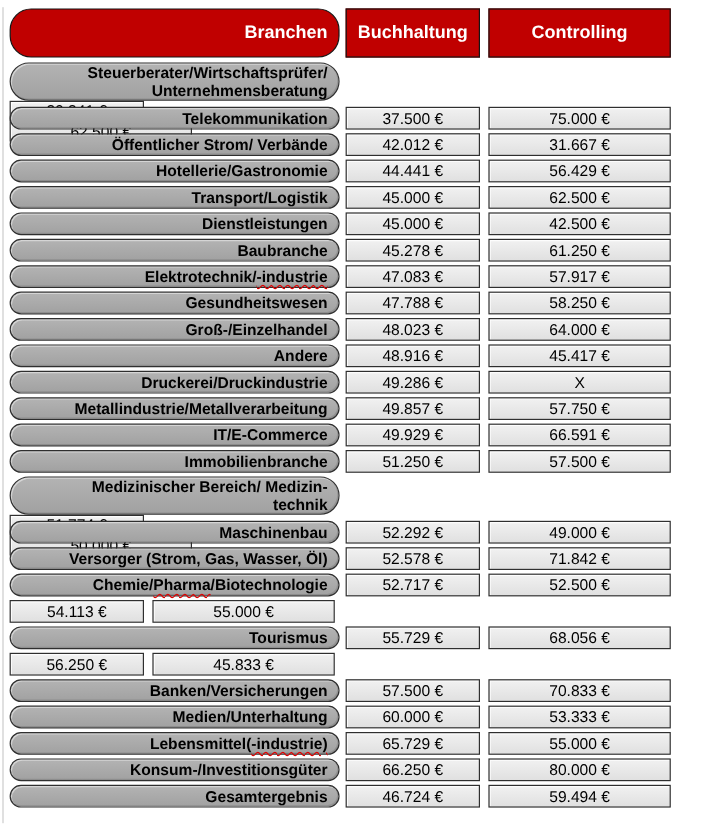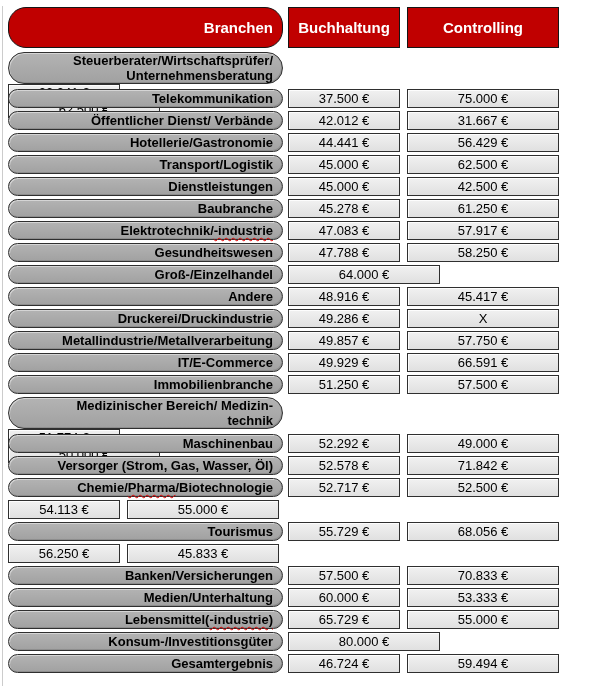--- a/index.html
+++ b/index.html
@@ -65,21 +65,21 @@
       </div>
       <div class="row">
         <div class="cell label">
           <span>Telekommunikation</span>
         </div>
         <div class="cell val">37.500 €</div>
         <div class="cell val c">75.000 €</div>
       </div>
       <div class="row">
         <div class="cell label">
-          <span>Öffentlicher Dienst/ Verbände</span>
+          <span>Öffentlicher Strom/ Verbände</span>
         </div>
         <div class="cell val">42.012 €</div>
         <div class="cell val c">31.667 €</div>
       </div>
       <div class="row">
         <div class="cell label">
           <span>Hotellerie/Gastronomie</span>
         </div>
         <div class="cell val">44.441 €</div>
         <div class="cell val c">56.429 €</div>
@@ -116,20 +116,21 @@
         <div class="cell label">
           <span>Gesundheitswesen</span>
         </div>
         <div class="cell val">47.788 €</div>
         <div class="cell val c">58.250 €</div>
       </div>
       <div class="row">
         <div class="cell label">
           <span>Groß-/Einzelhandel</span>
         </div>
+        <div class="cell val">48.023 €</div>
         <div class="cell val c">64.000 €</div>
       </div>
       <div class="row">
         <div class="cell label">
           <span>Andere</span>
         </div>
         <div class="cell val">48.916 €</div>
         <div class="cell val c">45.417 €</div>
       </div>
       <div class="row">
@@ -221,20 +222,21 @@
         <div class="cell label">
           <span>Lebensmittel(<span class="sq">-industrie)</span></span>
         </div>
         <div class="cell val">65.729 €</div>
         <div class="cell val c">55.000 €</div>
       </div>
       <div class="row">
         <div class="cell label">
           <span>Konsum-/Investitionsgüter</span>
         </div>
+        <div class="cell val">66.250 €</div>
         <div class="cell val c">80.000 €</div>
       </div>
       <div class="row">
         <div class="cell label">
           <span>Gesamtergebnis</span>
         </div>
         <div class="cell val">46.724 €</div>
         <div class="cell val c">59.494 €</div>
       </div>
     </div>

